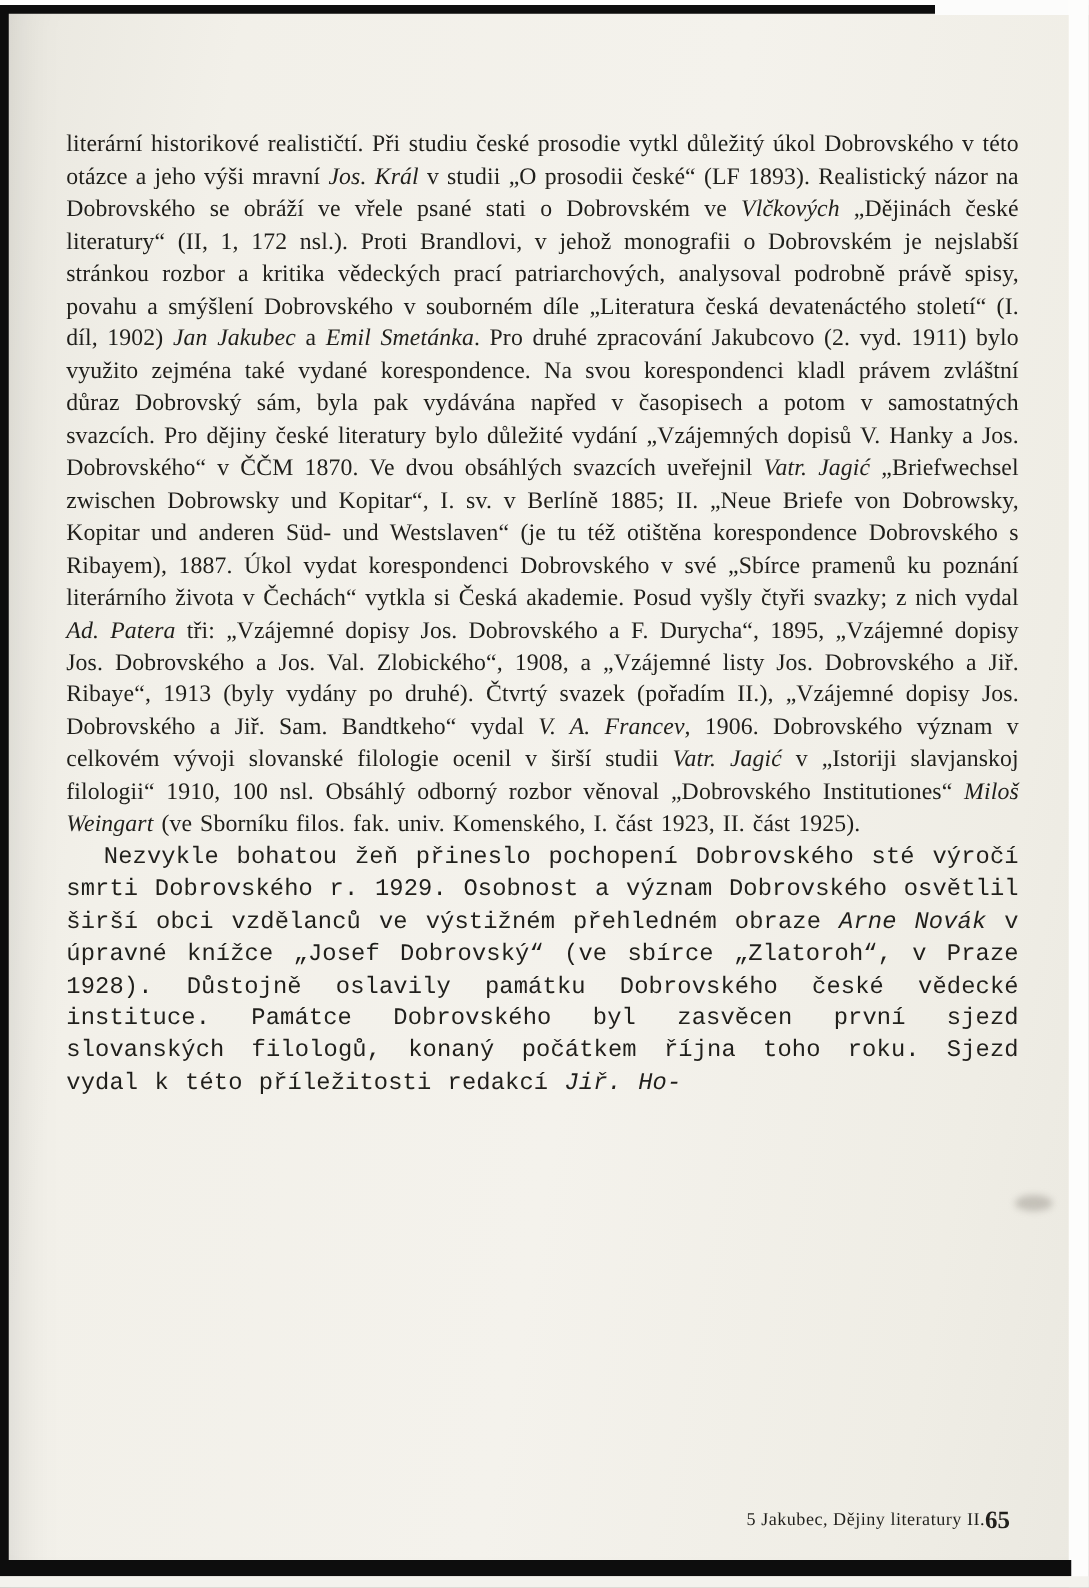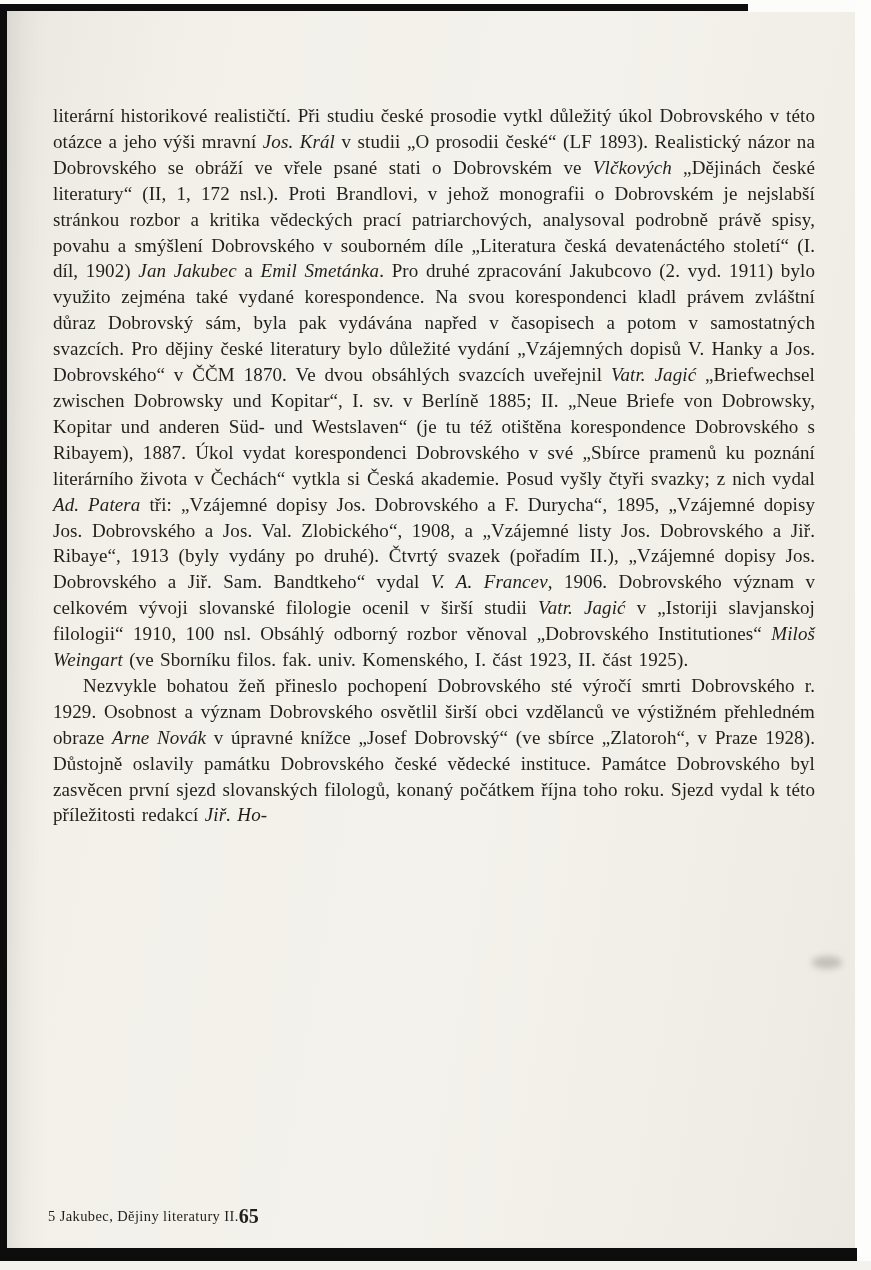--- a/index.html
+++ b/index.html
@@ -41,30 +41,30 @@
     top: 103px;
     width: 762px;
     color: var(--ink, #201f1b);
     font-size: 19px;
     line-height: 25.9px;
     text-align: justify;
     word-spacing: 1.5px;
     letter-spacing: 0.1px;
   }
   .para { margin: 0; }
-  .para.indent { text-indent: 30px; }
+  .para.indent { text-indent: 30px; font-family: Liberation Mono, monospace; }
   .para em { font-style: italic; }
   
   .footer {
     position: absolute;
-    left: 48px;
+    left: 36px;
     top: 1205px;
     width: 780px;
     display: flex;
-    justify-content: flex-start;
+    justify-content: flex-end;
     align-items: flex-end;
     color: var(--ink, #23221e);
   }
   .signature {
     font-size: 14.5px;
     letter-spacing: 0.4px;
     padding-bottom: 3px;
   }
   .page-number {
     font-size: 20px;

